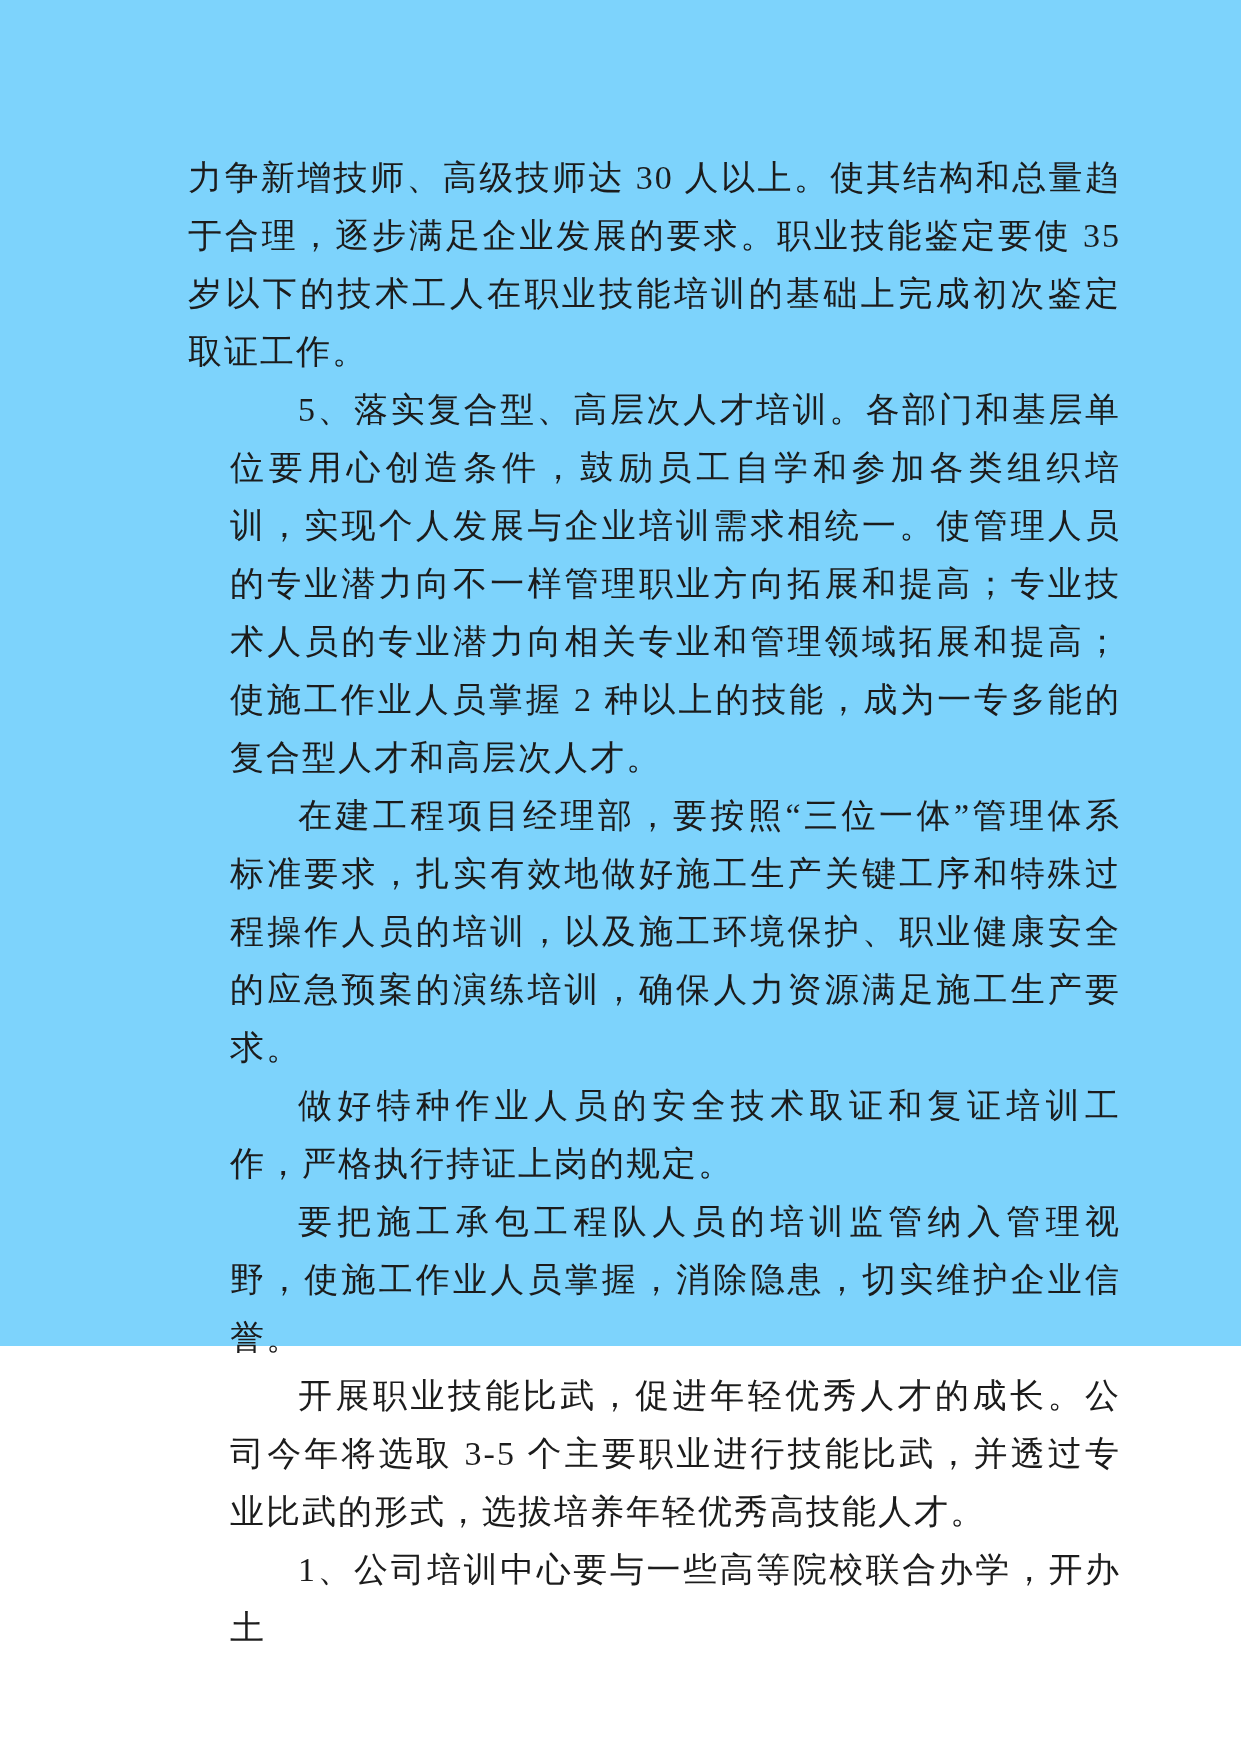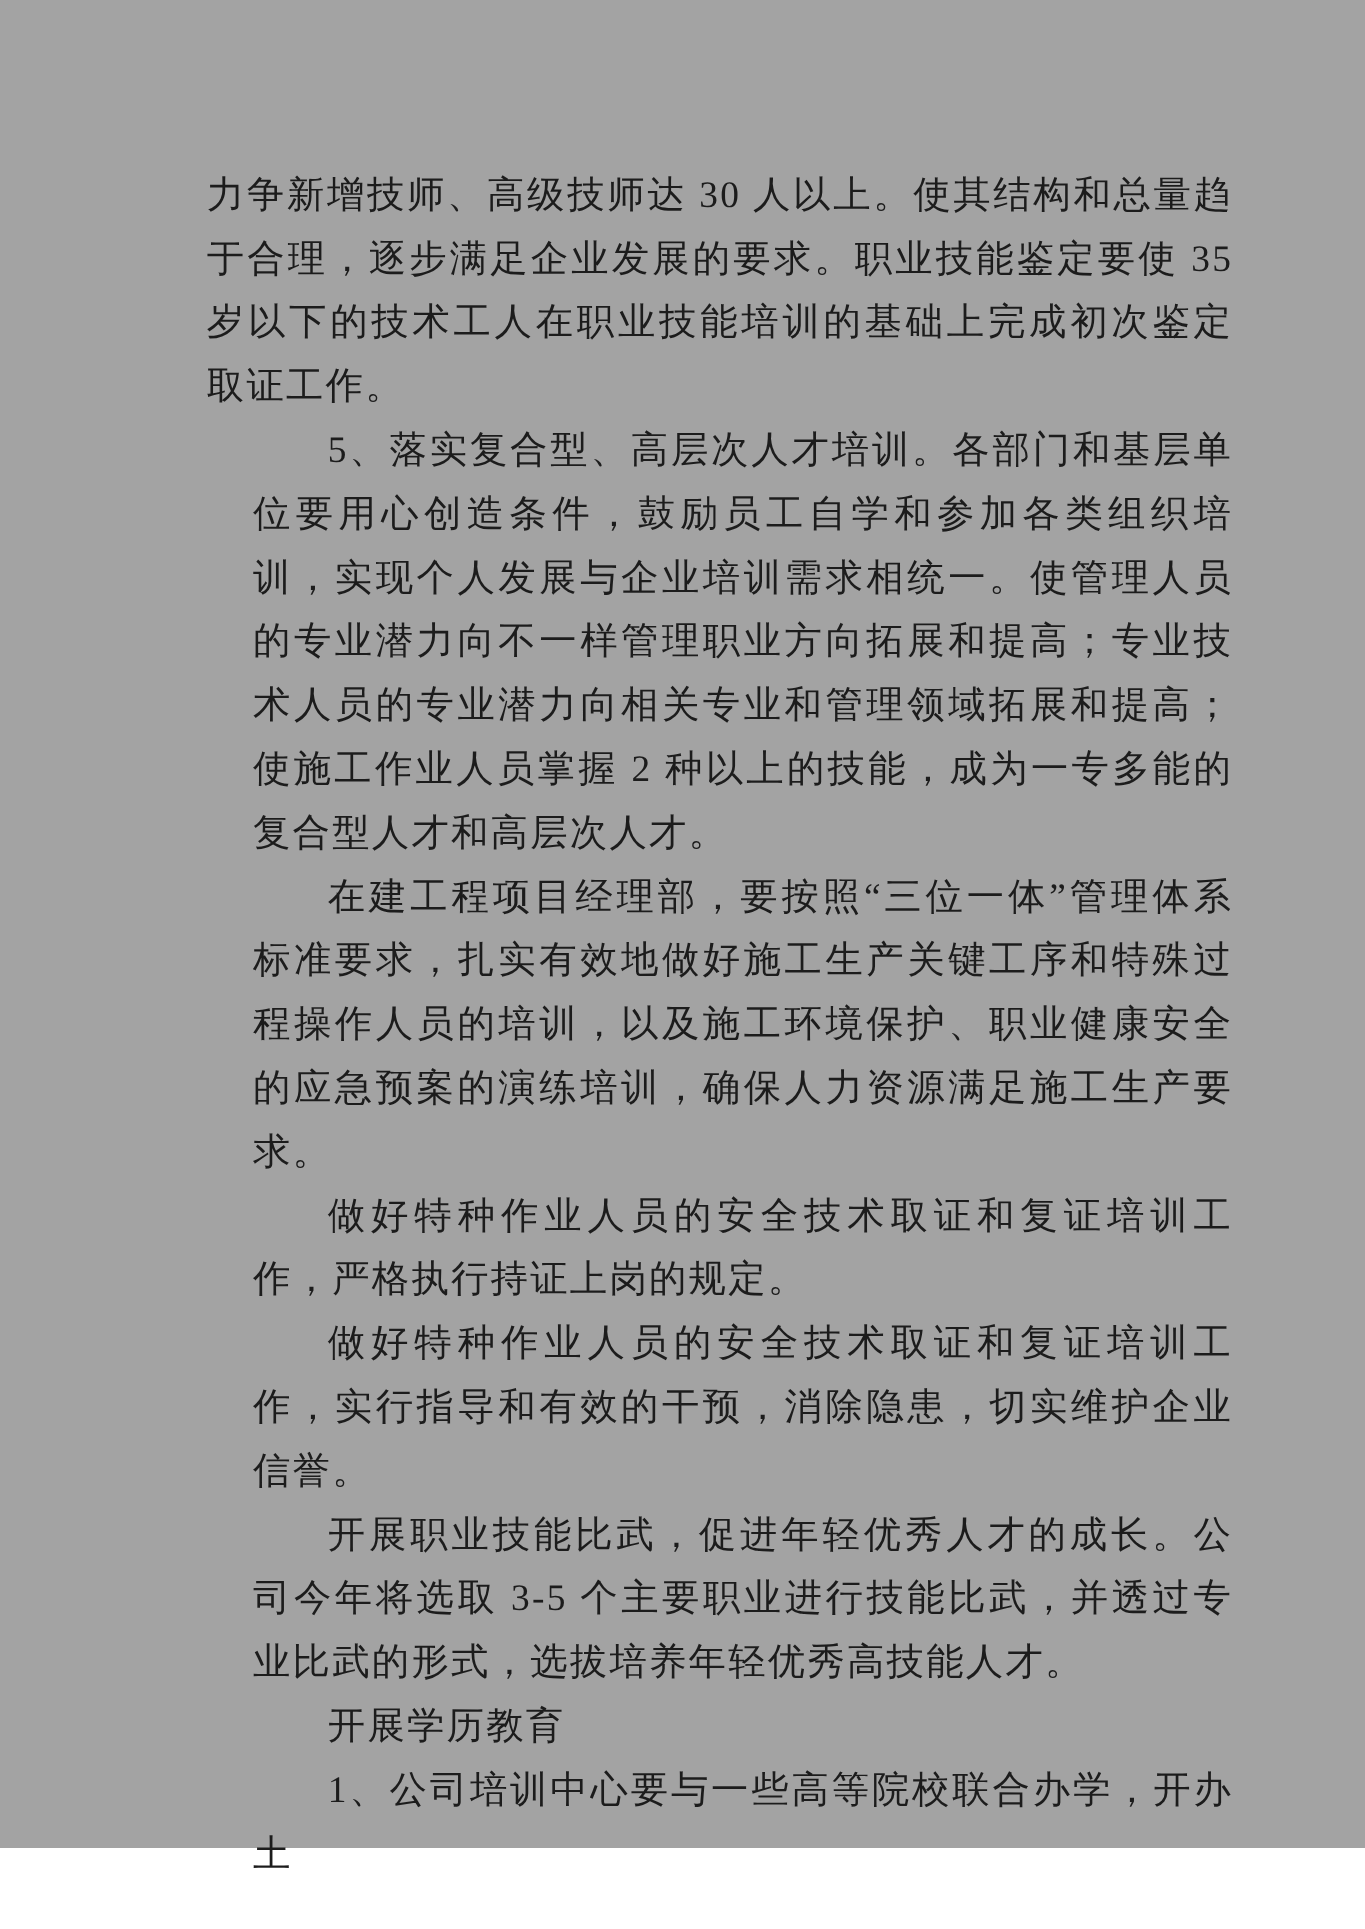--- a/index.html
+++ b/index.html
@@ -8,22 +8,22 @@
   }
   body {
     width: 1241px;
     height: 1754px;
     background: #ffffff;
     overflow: hidden;
   }
   .page {
     position: relative;
     width: 1241px;
-    height: 1680px;
-    background: #a3a3a3;
+    height: 1346px;
+    background: #7dd3fc;
     box-sizing: border-box;
     padding: 149px 120px 0 188px;
     font-family: "Liberation Serif", "DejaVu Serif", serif;
     color: #1c1c1c;
   }
   .page p {
     margin: 0;
     padding: 0;
     font-size: 34px;
     line-height: 58px;
@@ -39,17 +39,16 @@
   }
 </style>
 </head>
 <body>
 
 <div class="page">
   <p>力争新增技师、高级技师达 30 人以上。使其结构和总量趋于合理，逐步满足企业发展的要求。职业技能鉴定要使 35 岁以下的技术工人在职业技能培训的基础上完成初次鉴定取证工作。</p>
   <p class="indent">5、落实复合型、高层次人才培训。各部门和基层单位要用心创造条件，鼓励员工自学和参加各类组织培训，实现个人发展与企业培训需求相统一。使管理人员的专业潜力向不一样管理职业方向拓展和提高；专业技术人员的专业潜力向相关专业和管理领域拓展和提高；使施工作业人员掌握 2 种以上的技能，成为一专多能的复合型人才和高层次人才。</p>
   <p class="indent">在建工程项目经理部，要按照“三位一体”管理体系标准要求，扎实有效地做好施工生产关键工序和特殊过程操作人员的培训，以及施工环境保护、职业健康安全的应急预案的演练培训，确保人力资源满足施工生产要求。</p>
   <p class="indent">做好特种作业人员的安全技术取证和复证培训工作，严格执行持证上岗的规定。</p>
-  <p class="indent">做好特种作业人员的安全技术取证和复证培训工作，实行指导和有效的干预，消除隐患，切实维护企业信誉。</p>
+  <p class="indent">要把施工承包工程队人员的培训监管纳入管理视野，使施工作业人员掌握，消除隐患，切实维护企业信誉。</p>
   <p class="indent">开展职业技能比武，促进年轻优秀人才的成长。公司今年将选取 3-5 个主要职业进行技能比武，并透过专业比武的形式，选拔培养年轻优秀高技能人才。</p>
-  <p class="indent">开展学历教育</p>
   <p class="indent">1、公司培训中心要与一些高等院校联合办学，开办土</p>
 </div>
 
 </body></html>

